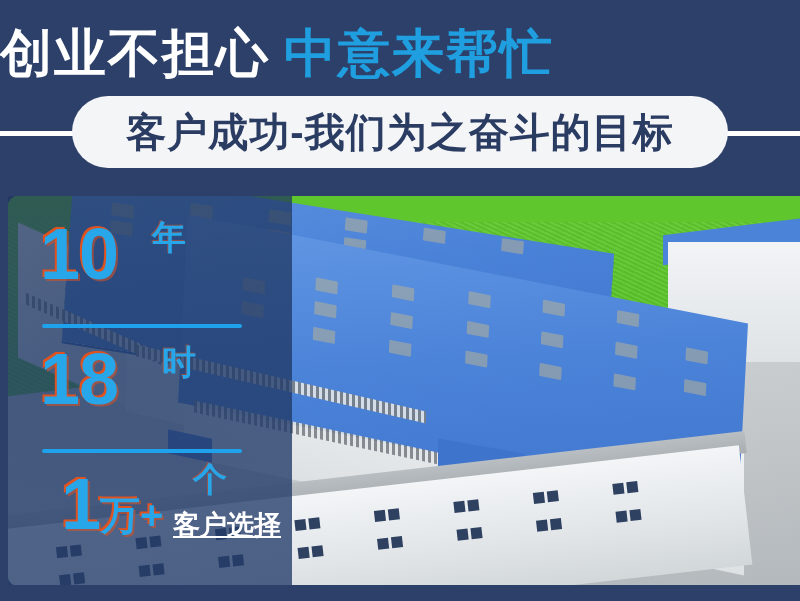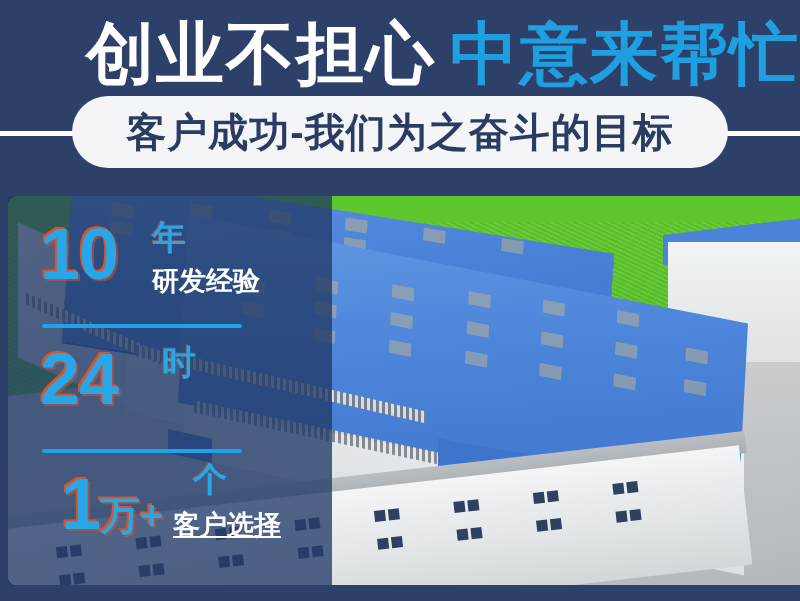--- a/index.html
+++ b/index.html
@@ -13,22 +13,22 @@
     overflow:hidden;
   }
 
   
   .header{
     position:absolute; left:0; top:0; width:800px; height:196px;
     background:#2c4069;
   }
   .headline{
     position:absolute; left:0; top:24px; width:800px;
-    text-align:right;
-    font-size:68px; font-weight:bold; line-height:58px;
+    text-align:left;
+    font-size:52px; font-weight:bold; line-height:58px;
     letter-spacing:2px;
     white-space:nowrap;
   }
   .headline .hl-white{ color:#ffffff; }
   .headline .hl-blue{ color:#1f9fe0; margin-left:14px; }
 
   .subwrap{
     position:absolute; left:0; top:96px; width:800px; height:72px;
   }
   .rule{
@@ -143,21 +143,21 @@
     position:absolute; width:11px; height:11px;
     background:#2f4160;
     box-shadow:14px 0 0 #2f4160;
   }
   .canopy{
     position:absolute; background:#3f74cc;
   }
 
   
   .stats{
-    position:absolute; left:0; top:196px; width:332px; height:390px;
+    position:absolute; left:0; top:196px; width:292px; height:390px;
     background:linear-gradient(180deg, rgba(31,54,96,.74) 0%, rgba(33,58,104,.80) 45%, rgba(36,60,106,.78) 100%);
     border-radius:12px 0 0 0;
   }
   .stat{
     position:absolute; left:0; width:292px; height:118px;
   }
   .stat-1{ top:18px; }
   .stat-2{ top:143px; }
   .stat-3{ top:268px;margin-left:21px; }
 
@@ -305,28 +305,27 @@
     </div>
 
   </div>
 
   <div class="stats">
 
     <div class="stat stat-1">
       <div class="stat-row">
         <div class="stat-num"><span>10</span><span class="suffix"></span></div>
         <div class="stat-unit">年</div>
-        <div class="stat-desc">研发经验</div>
       </div>
     </div>
     <div class="divider div-1"></div>
 
     <div class="stat stat-2">
       <div class="stat-row">
-        <div class="stat-num"><span>24</span><span class="suffix"></span></div>
+        <div class="stat-num"><span>18</span><span class="suffix"></span></div>
         <div class="stat-unit">时</div>
       </div>
     </div>
     <div class="divider div-2"></div>
 
     <div class="stat stat-3">
       <div class="stat-row">
         <div class="stat-num"><span>1</span><span class="suffix">万+</span></div>
         <div class="stat-unit">个</div>
         <div class="stat-desc">客户选择</div>

